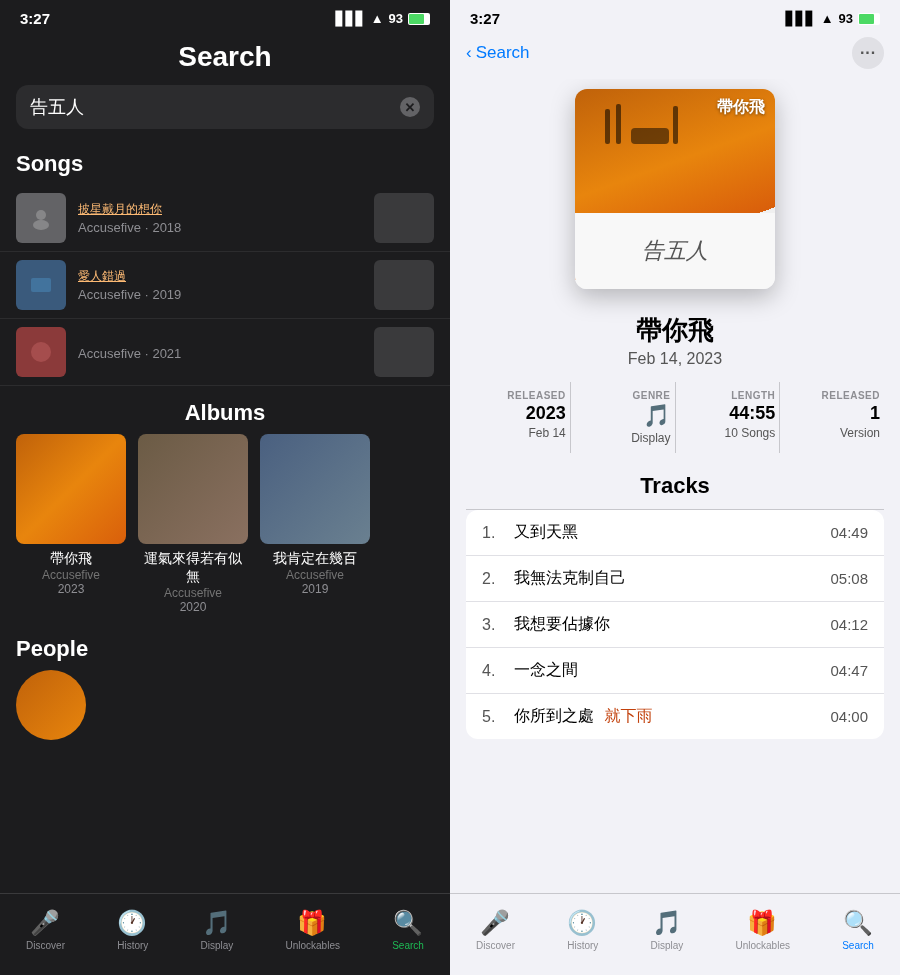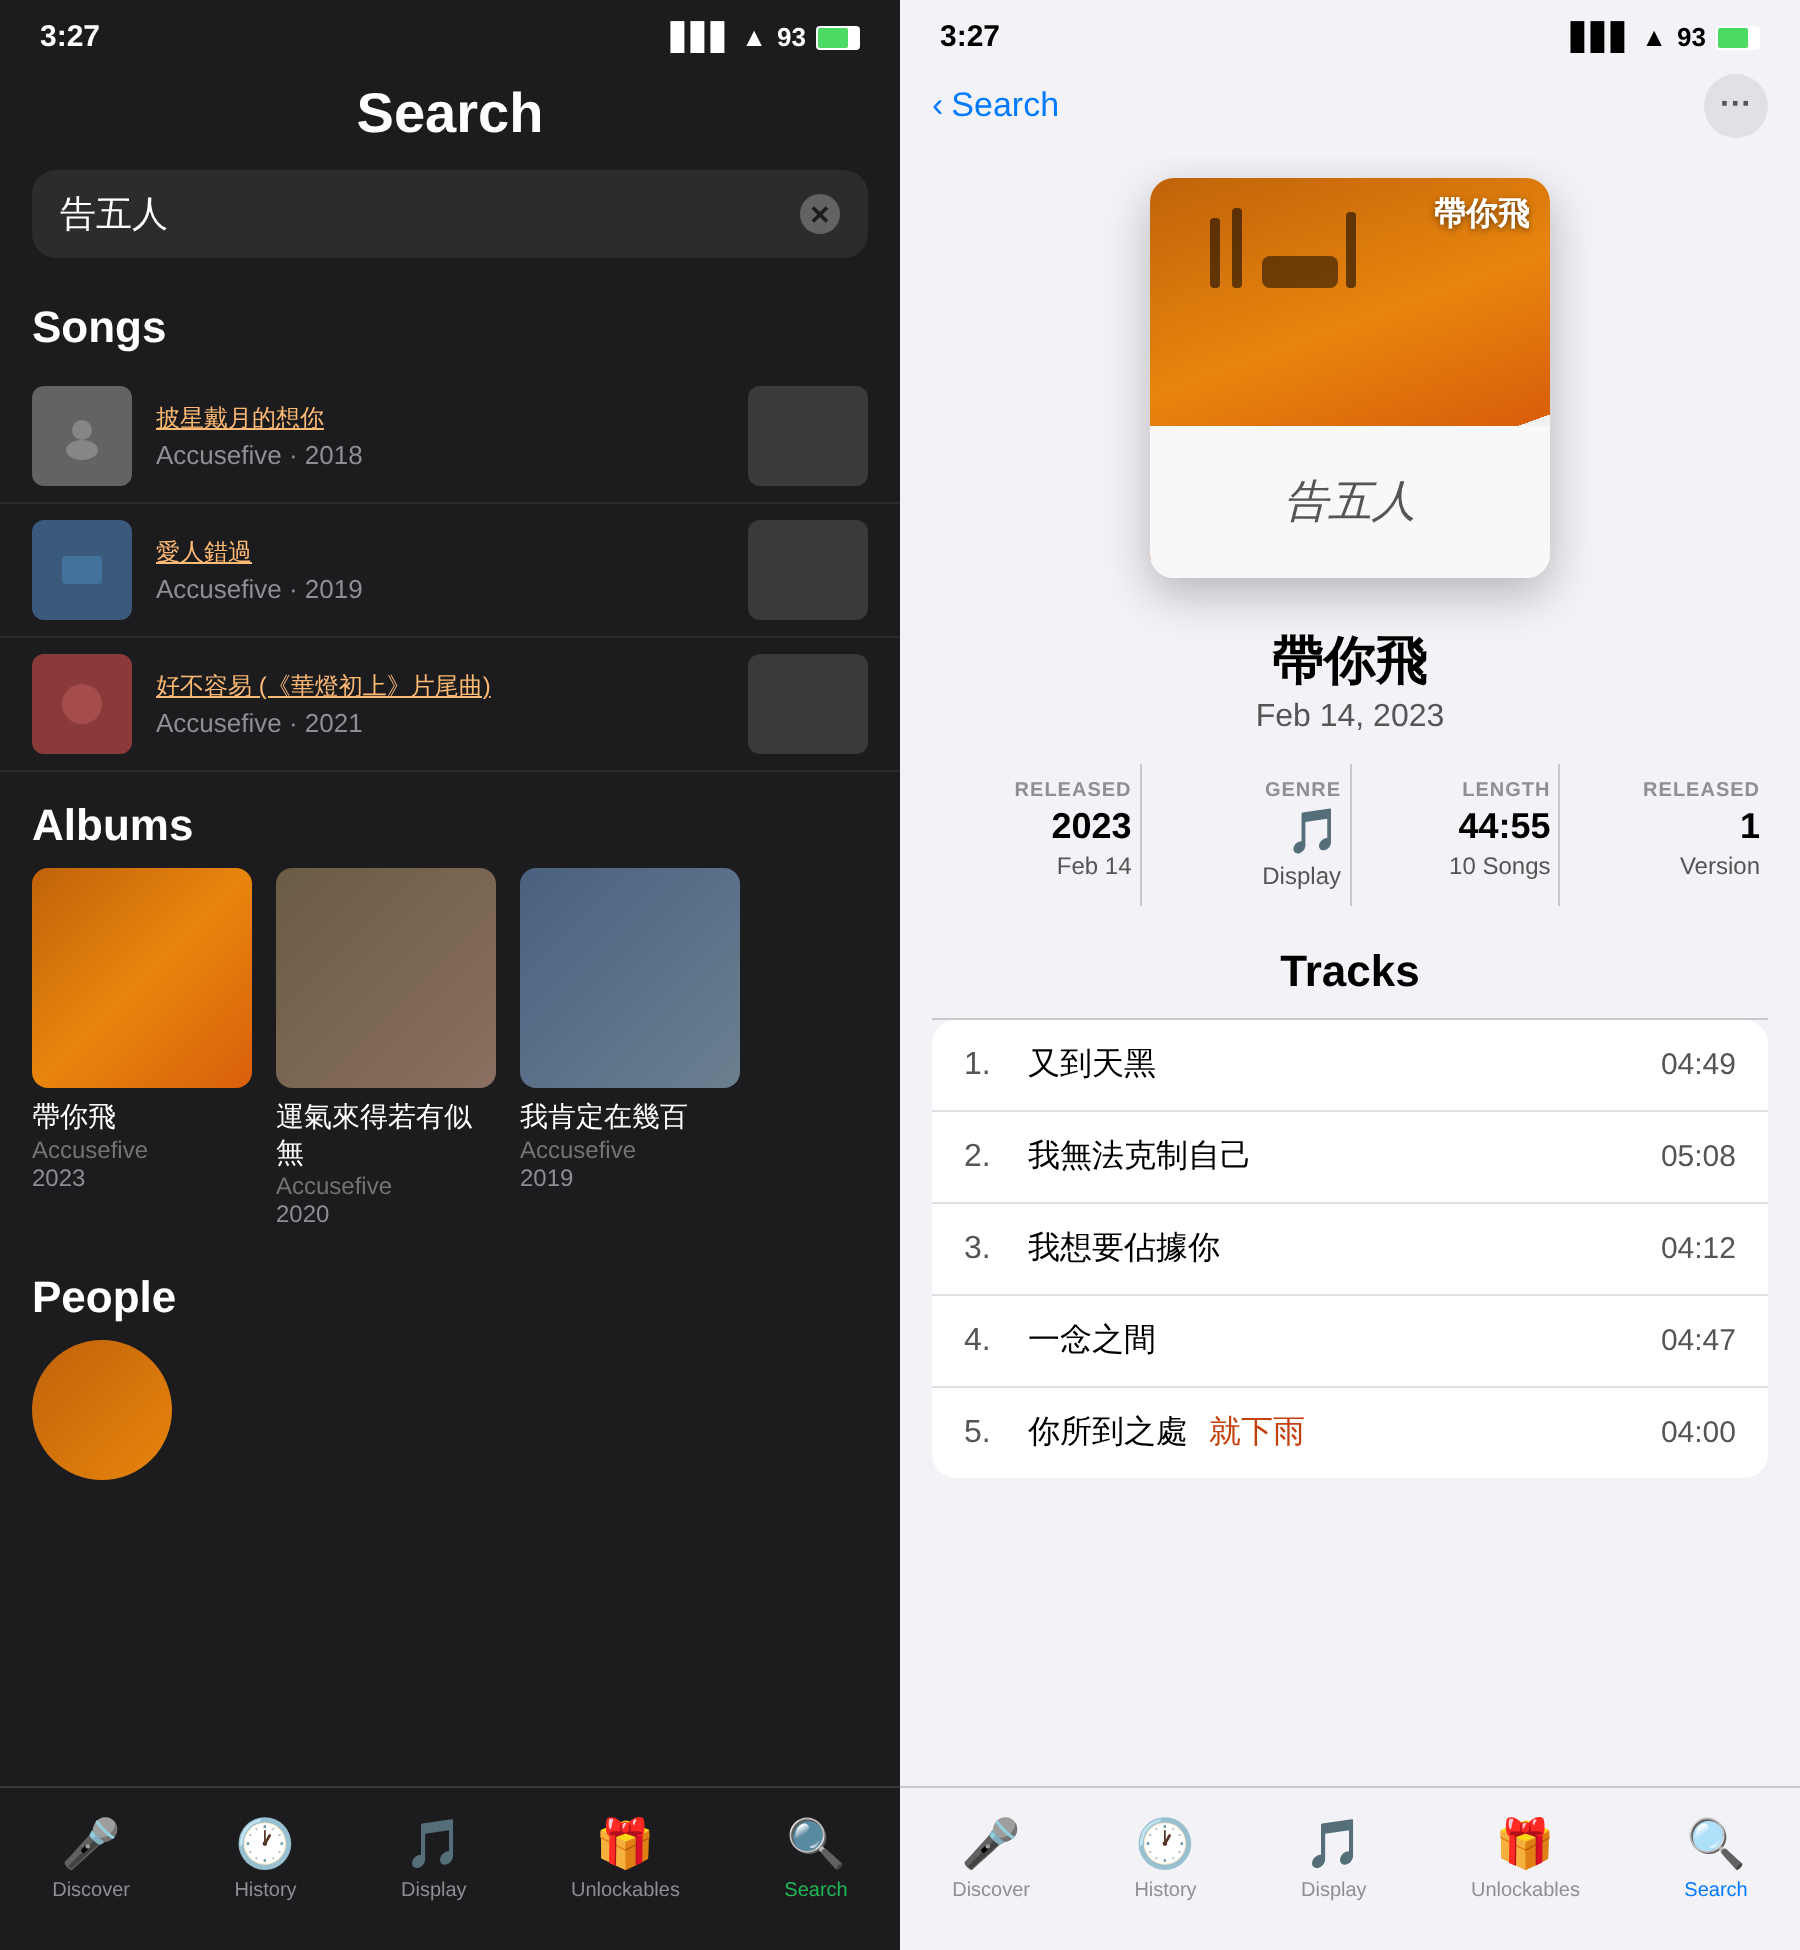--- a/index.html
+++ b/index.html
@@ -130,21 +130,21 @@
     .thumb-red { background: #8b3a3a; }
 
     .song-row-right {
       width: 60px;
       height: 50px;
       border-radius: 6px;
       background: #3a3a3c;
       flex-shrink: 0;
     }
 
-    .albums-section { margin-top: 8px; }
+    .albums-section { margin-top: 8px; text-align: center; }
     .albums-scroll {
       display: flex;
       gap: 12px;
       padding: 0 16px 12px;
       overflow-x: hidden;
     }
     .album-item { display: flex; flex-direction: column; width: 110px; flex-shrink: 0; }
     .album-cover {
       width: 110px;
       height: 110px;
@@ -432,21 +432,20 @@
       </div>
       <div class="song-row-right"></div>
     </div>
     <div class="song-row">
       <div class="song-thumb thumb-red">
         <svg viewBox="0 0 30 30" fill="none">
             <circle cx="15" cy="15" r="10" fill="#c06060"></circle>
           </svg>
       </div>
       <div class="song-info">
-        <div class="song-name">好不容易 (《華燈初上》片尾曲)</div>
         <div class="song-sub">Accusefive · 2021</div>
       </div>
       <div class="song-row-right"></div>
     </div>
   </div>
 
   <div class="albums-section">
     <div class="section-label">Albums</div>
     <div class="albums-scroll">
       <div class="album-item">

